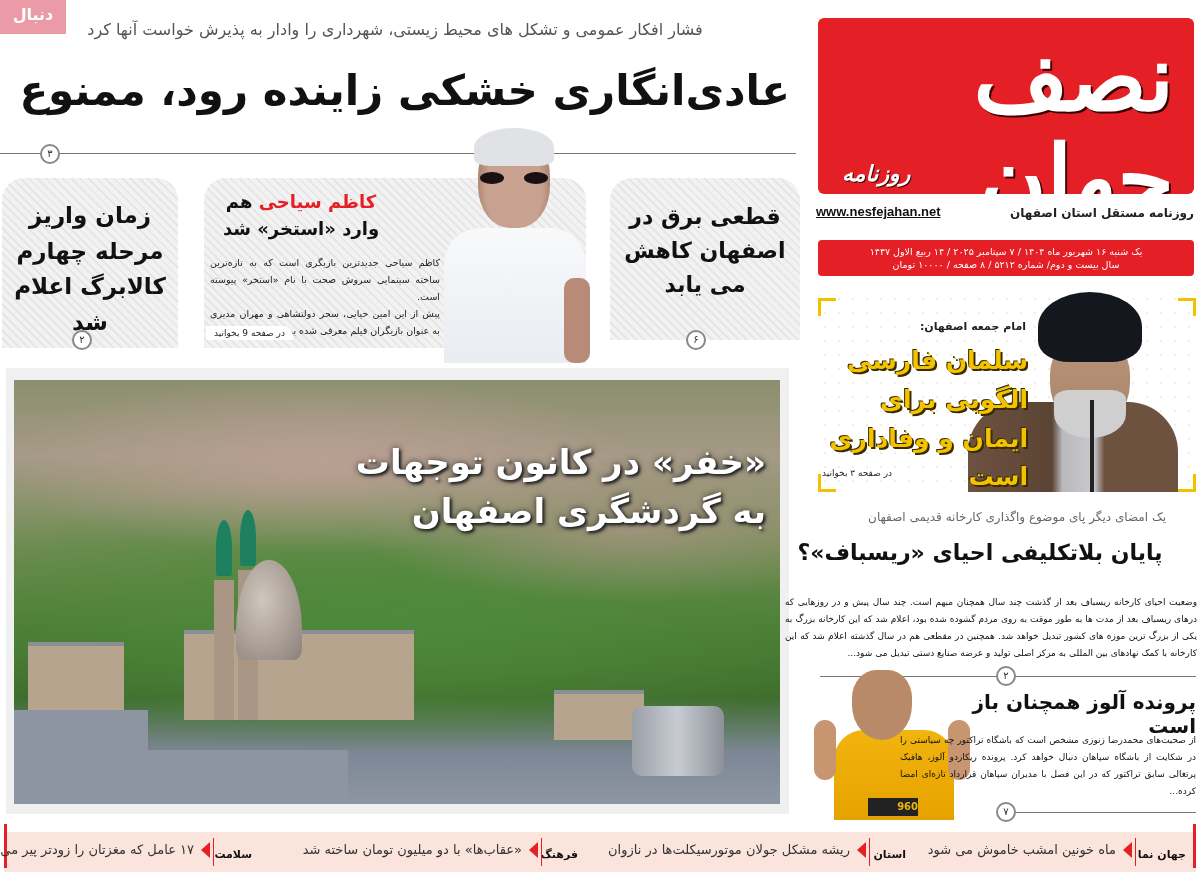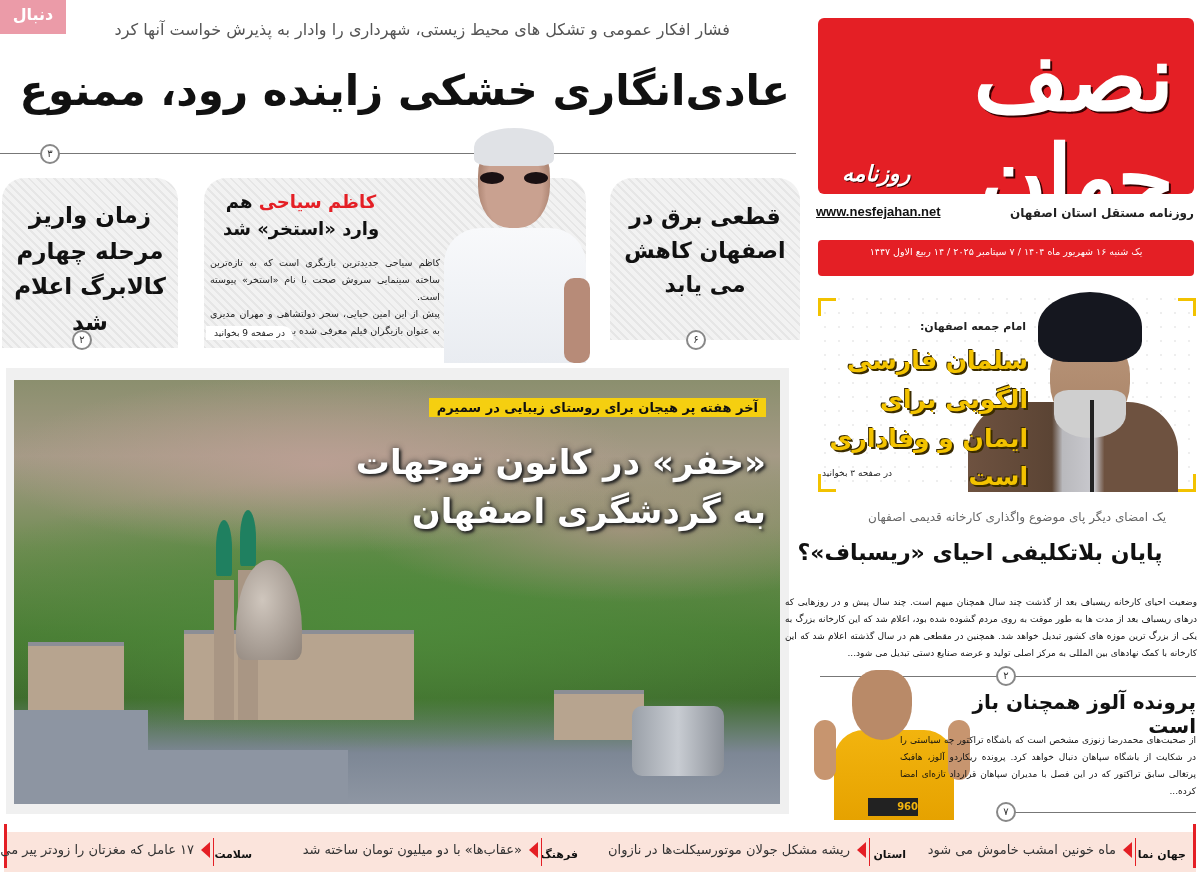--- a/index.html
+++ b/index.html
@@ -12,21 +12,21 @@
 
   
   .masthead { left: 818px; top: 18px; width: 376px; height: 176px; background: #e41f25; border-radius: 6px; overflow: hidden; }
   .masthead .logo { position: absolute; right: 20px; top: 10px; font-family: "DejaVu Serif", serif; font-size: 92px; font-weight: bold; color: #fff; line-height: 1.1; letter-spacing: -4px; text-shadow: 2px 2px 0 #3a0000; }
   .masthead .sublogo { position: absolute; left: 16px; bottom: 8px; font-family: "DejaVu Serif", serif; color: #fff; font-size: 22px; font-weight: bold; font-style: italic; text-shadow: 1px 1px 0 #3a0000; margin-left: 8px; }
   .tagline { left: 980px; top: 206px; width: 214px; text-align: right; font-size: 12px; font-weight: bold; color: #222; }
   .website { left: 816px; top: 204px; font-size: 13px; font-weight: bold; color: #111; direction: ltr; font-family: "Liberation Sans", sans-serif; text-decoration: underline; }
   .dateband { left: 818px; top: 240px; width: 376px; height: 36px; background: #e41f25; border-radius: 4px; color: #fff; font-size: 9.5px; text-align: center; padding-top: 5px; line-height: 13px; }
 
   
-  .kicker { left: 60px; top: 20px; width: 670px; text-align: right; font-size: 16px; color: #555; }
+  .kicker { left: 60px; top: 20px; width: 670px; text-align: center; font-size: 16px; color: #555; }
   .headline { left: 6px; top: 66px; width: 784px; text-align: right; font-size: 42px; font-weight: 900; color: #111; letter-spacing: -1px; white-space: nowrap; }
   .rule { height: 1px; background: #777; }
   .page-num { width: 20px; height: 20px; border: 2px solid #888; border-radius: 50%; background: #fff; font-size: 10px; text-align: center; line-height: 16px; color: #333; }
 
   
   .box { background: repeating-linear-gradient(45deg, #e6e6e6 0 2px, #f2f2f2 2px 6px); border-radius: 22px 22px 0 0; }
   .box-title { font-size: 24px; font-weight: 900; line-height: 1.55; text-align: center; color: #111; }
   .red { color: #e41f25; }
   .small-title { font-size: 18px; font-weight: 900; line-height: 1.5; text-align: center; }
   .body-text { font-size: 9.5px; line-height: 17px; color: #222; text-align: justify; }
@@ -100,20 +100,21 @@
 <div class="abs badge-jar">دنبال</div>
 
 <div class="abs masthead">
   <div class="logo">نصف جهان</div>
   <div class="sublogo">روزنامه</div>
 </div>
 <div class="abs tagline">روزنامه مستقل استان اصفهان</div>
 <div class="abs website">www.nesfejahan.net</div>
 <div class="abs dateband">
   <div>یک شنبه ۱۶ شهریور ماه ۱۴۰۴ / ۷ سپتامبر ۲۰۲۵ / ۱۴ ربیع الاول ۱۴۴۷</div>
+  <div>سال بیست و دوم/ شماره ۵۲۱۲ / ۸ صفحه / ۱۰۰۰۰ تومان</div>
 </div>
 
 <div class="abs kicker">فشار افکار عمومی و تشکل های محیط زیستی، شهرداری را وادار به پذیرش خواست آنها کرد</div>
 <div class="abs headline">عادی‌انگاری خشکی زاینده رود، ممنوع</div>
 <div class="abs rule" style="left:0;top:153px;width:796px;"></div>
 <div class="abs page-num" style="left:40px;top:144px;">۳</div>
 
 <div class="abs box" style="left:2px;top:178px;width:176px;height:170px;">
   <div class="box-title" style="padding:20px 6px 0;font-size:23px;">زمان واریز مرحله چهارم کالابرگ اعلام شد</div>
 </div>
@@ -170,21 +171,20 @@
   <div class="building" style="left:14px;top:262px;width:96px;height:70px;"></div>
   <div class="building" style="left:540px;top:310px;width:90px;height:50px;"></div>
   <div class="minaret" style="left:200px;"></div>
   <div class="minaret" style="left:224px;top:190px;height:150px;"></div>
   <div class="mtop" style="left:202px;"></div>
   <div class="mtop" style="left:226px;top:130px;"></div>
   <div class="dome"></div>
   <div class="roof" style="left:0;top:330px;width:134px;height:94px;"></div>
   <div class="roof" style="left:134px;top:370px;width:200px;height:54px;"></div>
   <div class="tank"></div>
-  <div class="tag">آخر هفته پر هیجان برای روستای زیبایی در سمیرم</div>
   <div class="ptitle">«خفر» در کانون توجهات به گردشگری اصفهان</div>
 </div>
 
 <div class="abs r-kicker">یک امضای دیگر پای موضوع واگذاری کارخانه قدیمی اصفهان</div>
 <div class="abs r-title">پایان بلاتکلیفی احیای «ریسباف»؟</div>
 <div class="abs r-body">وضعیت احیای کارخانه ریسباف بعد از گذشت چند سال همچنان مبهم است. چند سال پیش و در روزهایی که درهای ریسباف بعد از مدت ها به طور موقت به روی مردم گشوده شده بود، اعلام شد که این کارخانه بزرگ به یکی از بزرگ ترین موزه های کشور تبدیل خواهد شد. همچنین در مقطعی هم در سال گذشته اعلام شد که این کارخانه با کمک نهادهای بین المللی به مرکز اصلی تولید و عرضه صنایع دستی تبدیل می شود...</div>
 <div class="abs rule" style="left:820px;top:676px;width:376px;"></div>
 <div class="abs page-num" style="left:996px;top:666px;">۲</div>
 
 <div class="abs player">

